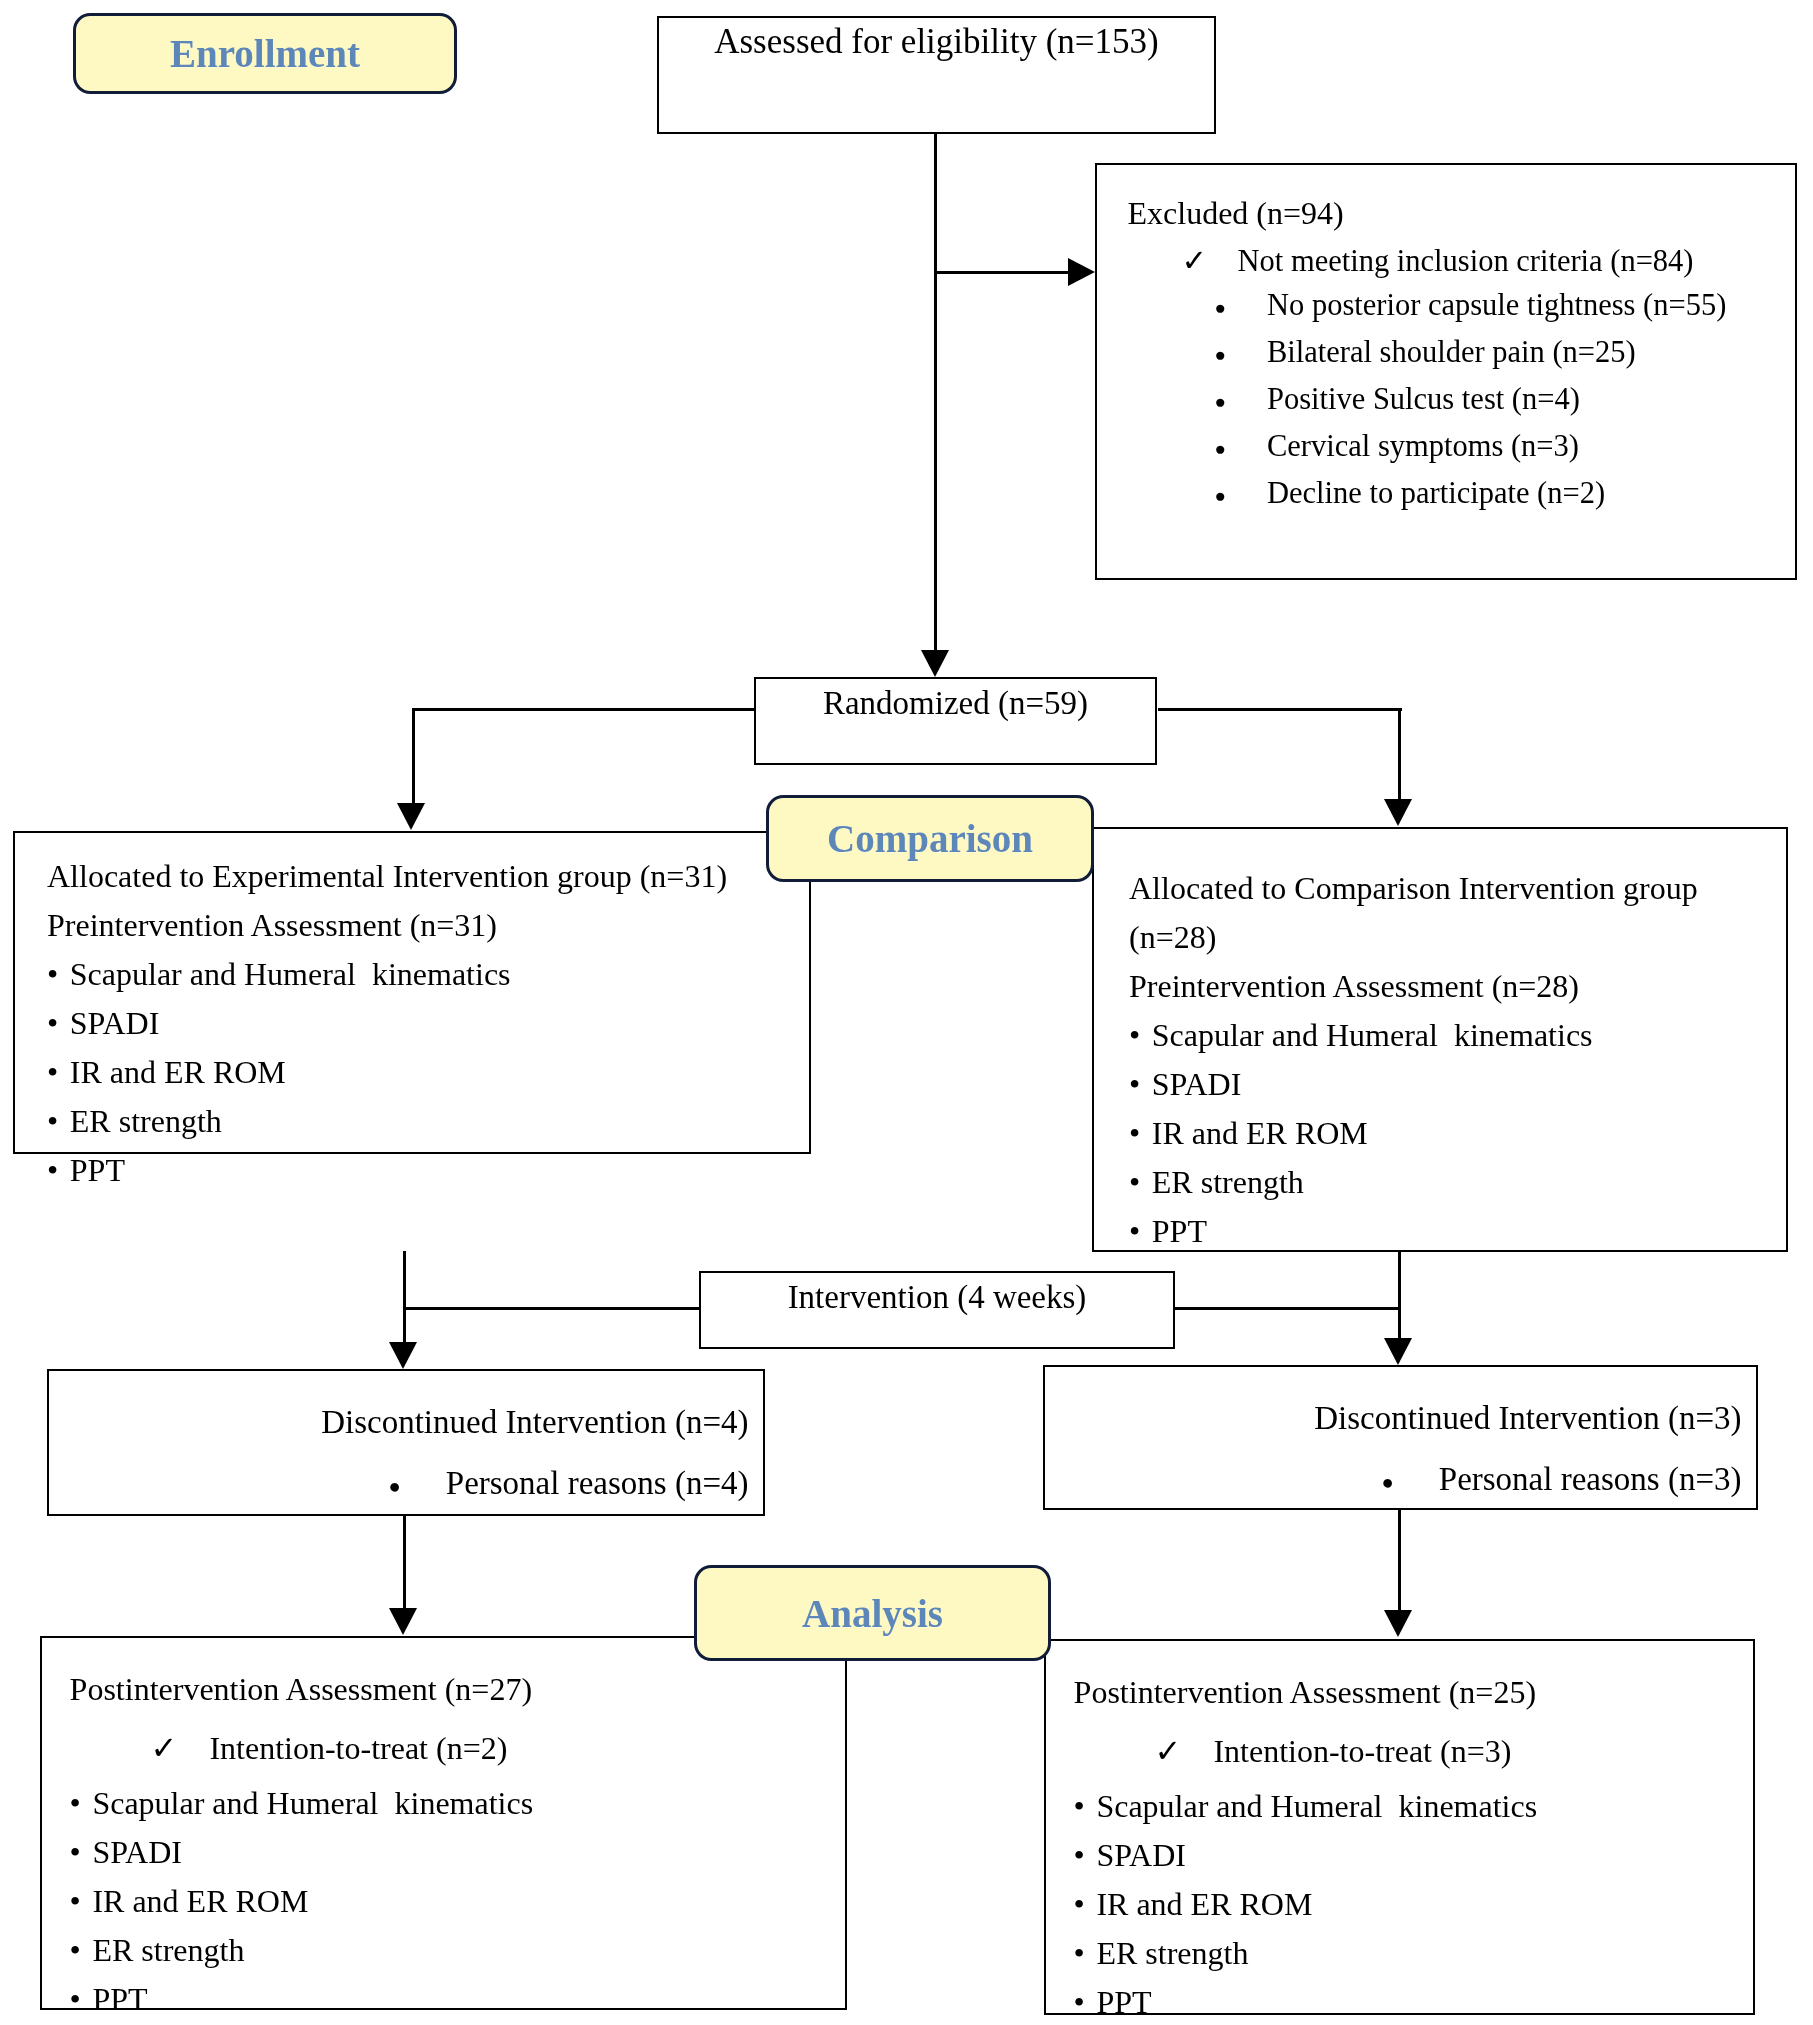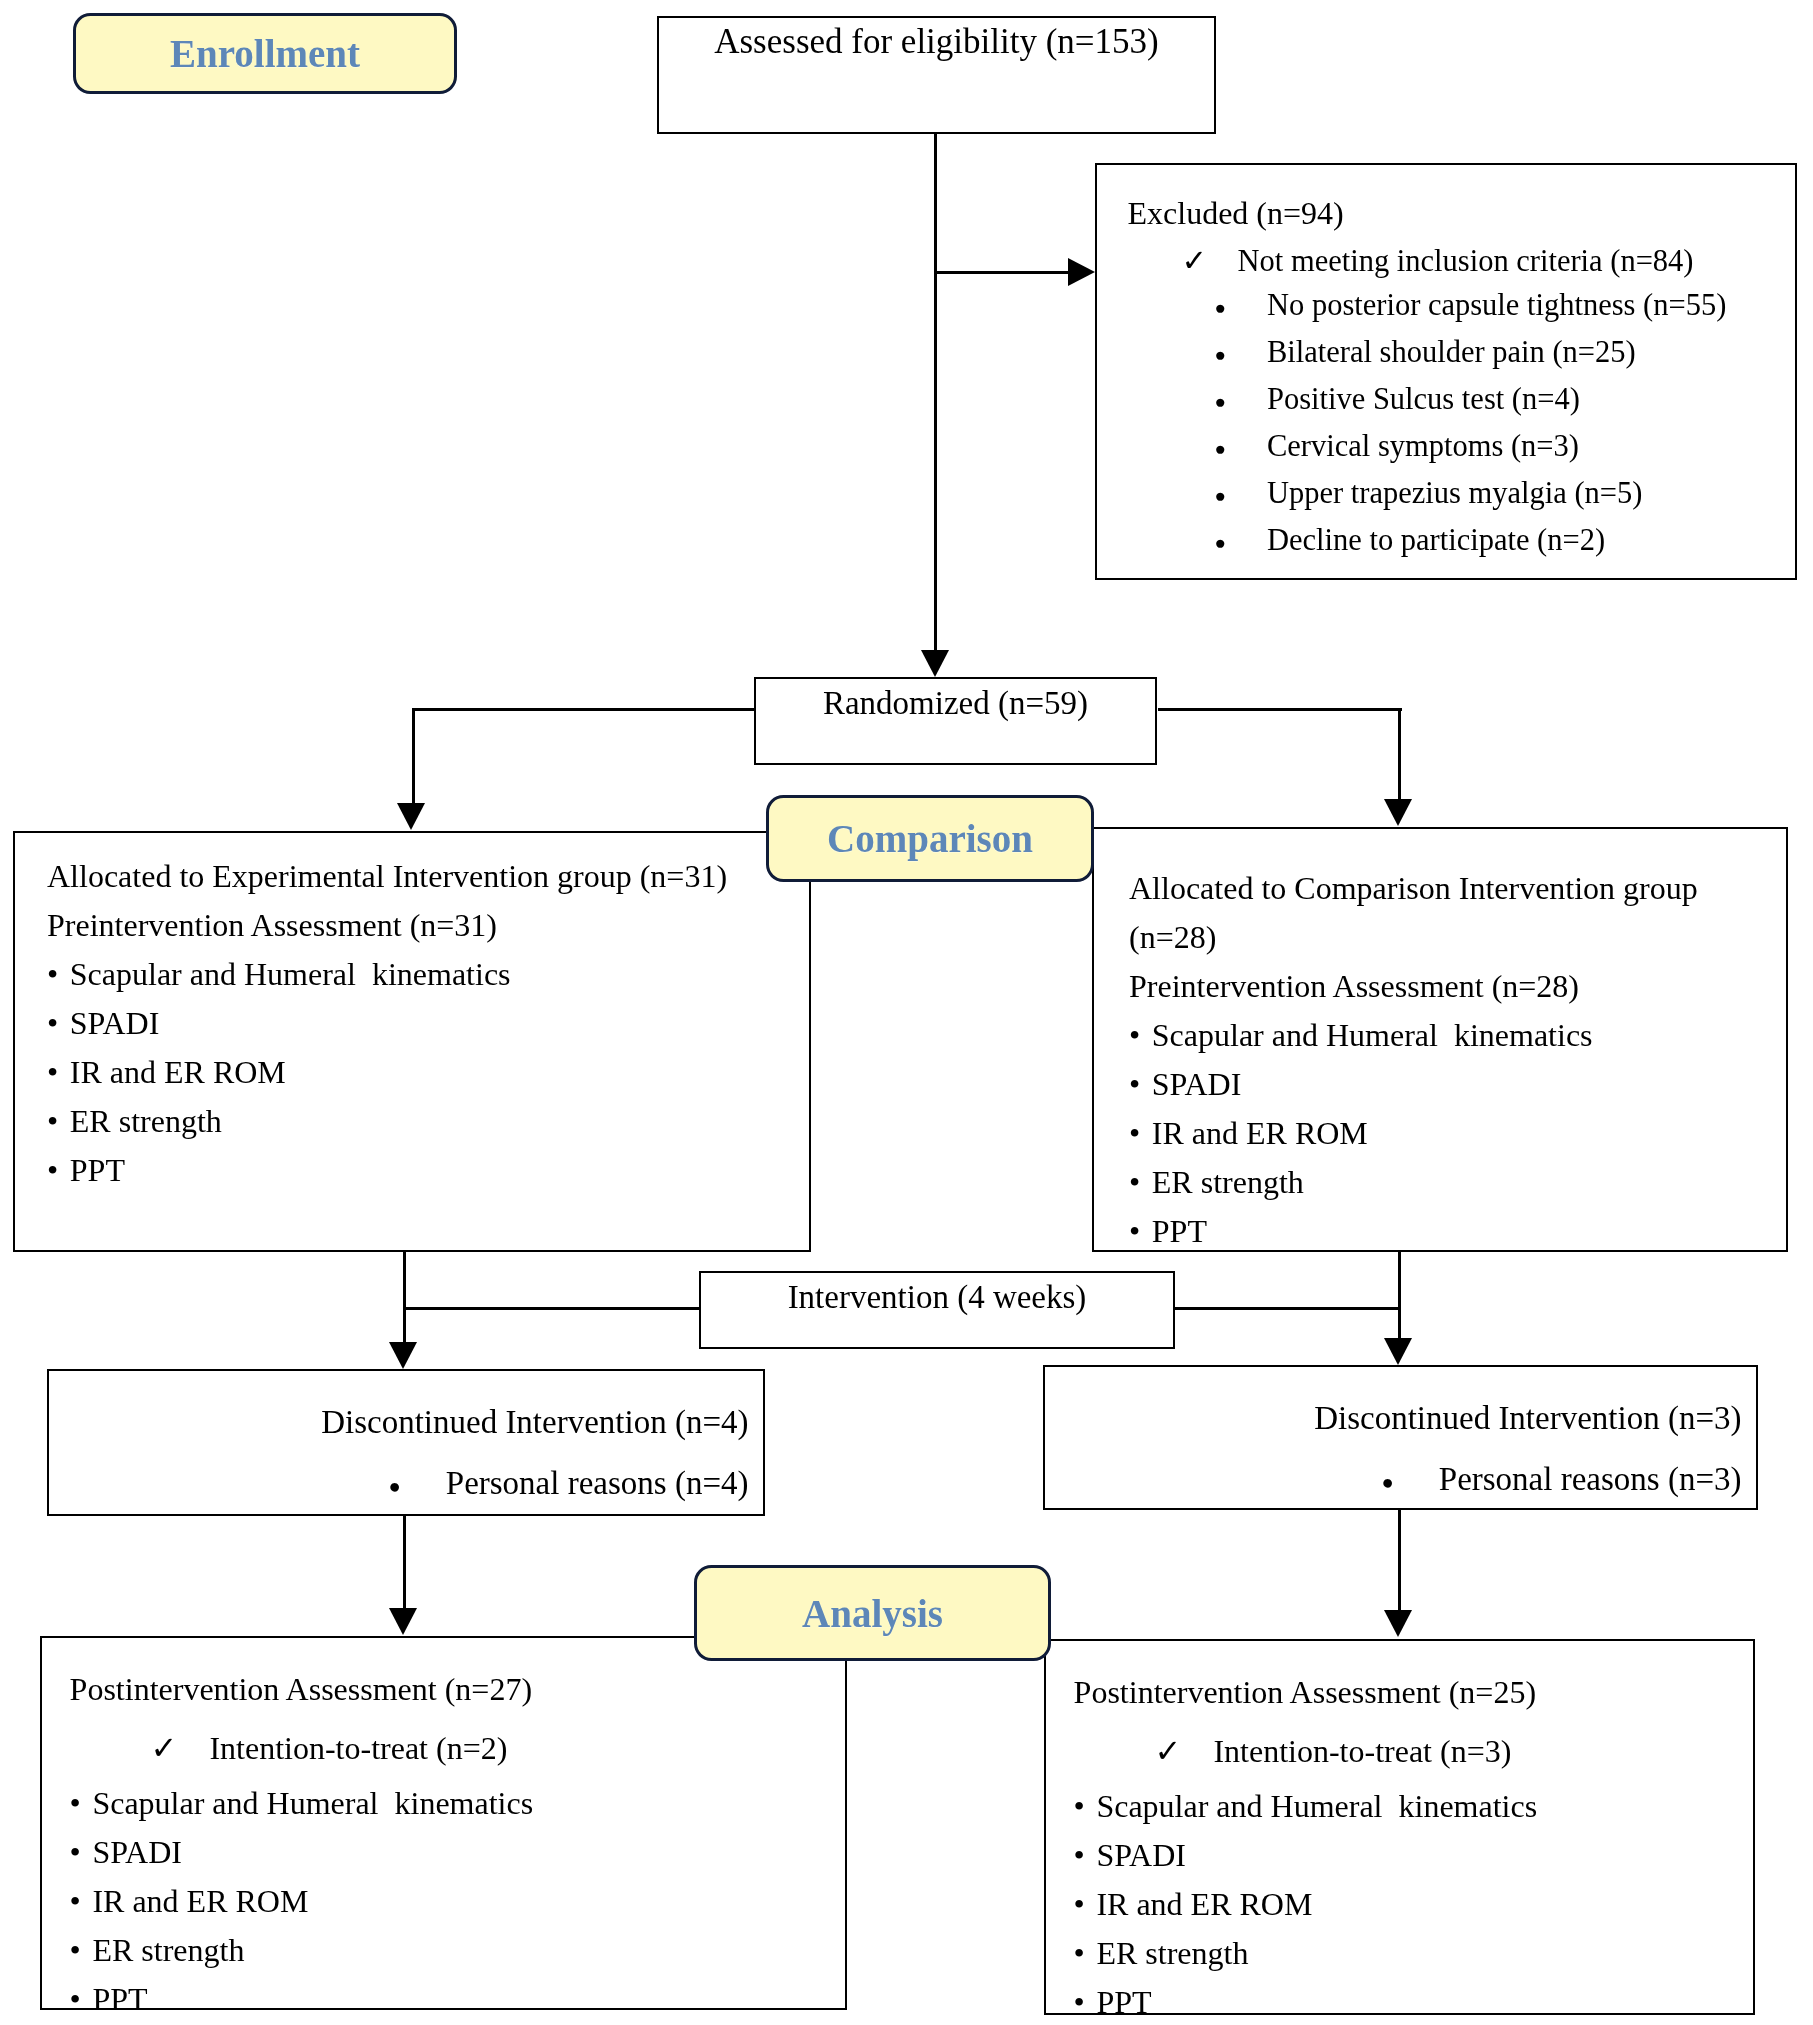--- a/index.html
+++ b/index.html
@@ -104,32 +104,29 @@
     <div class="excl-item">
       <span class="blt">●</span><span>Bilateral shoulder pain (n=25)</span>
     </div>
     <div class="excl-item">
       <span class="blt">●</span><span>Positive Sulcus test (n=4)</span>
     </div>
     <div class="excl-item">
       <span class="blt">●</span><span>Cervical symptoms (n=3)</span>
     </div>
     <div class="excl-item">
-      <span class="blt">●</span><span>Upper trapezius myalgia (n=5)</span>
-    </div>
-    <div class="excl-item">
       <span class="blt">●</span><span>Decline to participate (n=2)</span>
     </div>
   </div>
 
   <div class="box center" style="left:754px; top:677px; width:403px; height:88px; font-size:33px;">
     <span>Randomized (n=59)</span>
   </div>
 
-  <div class="box alloc-pad" style="left:13px; top:831px; width:798px; height:421px;">
+  <div class="box alloc-pad" style="left:13px; top:831px; width:798px; height:323px;">
     <div class="mline title-exp">Allocated to Experimental Intervention group (n=31)</div>
     <div class="mline">Preintervention Assessment (n=31)</div>
     <div class="mline"><span class="d">•</span><span>Scapular and Humeral  kinematics</span></div>
     <div class="mline"><span class="d">•</span><span>SPADI</span></div>
     <div class="mline"><span class="d">•</span><span>IR and ER ROM</span></div>
     <div class="mline"><span class="d">•</span><span>ER strength</span></div>
     <div class="mline"><span class="d">•</span><span>PPT</span></div>
   </div>
 
   <div class="box alloc-pad-r" style="left:1092px; top:827px; width:696px; height:425px;">

